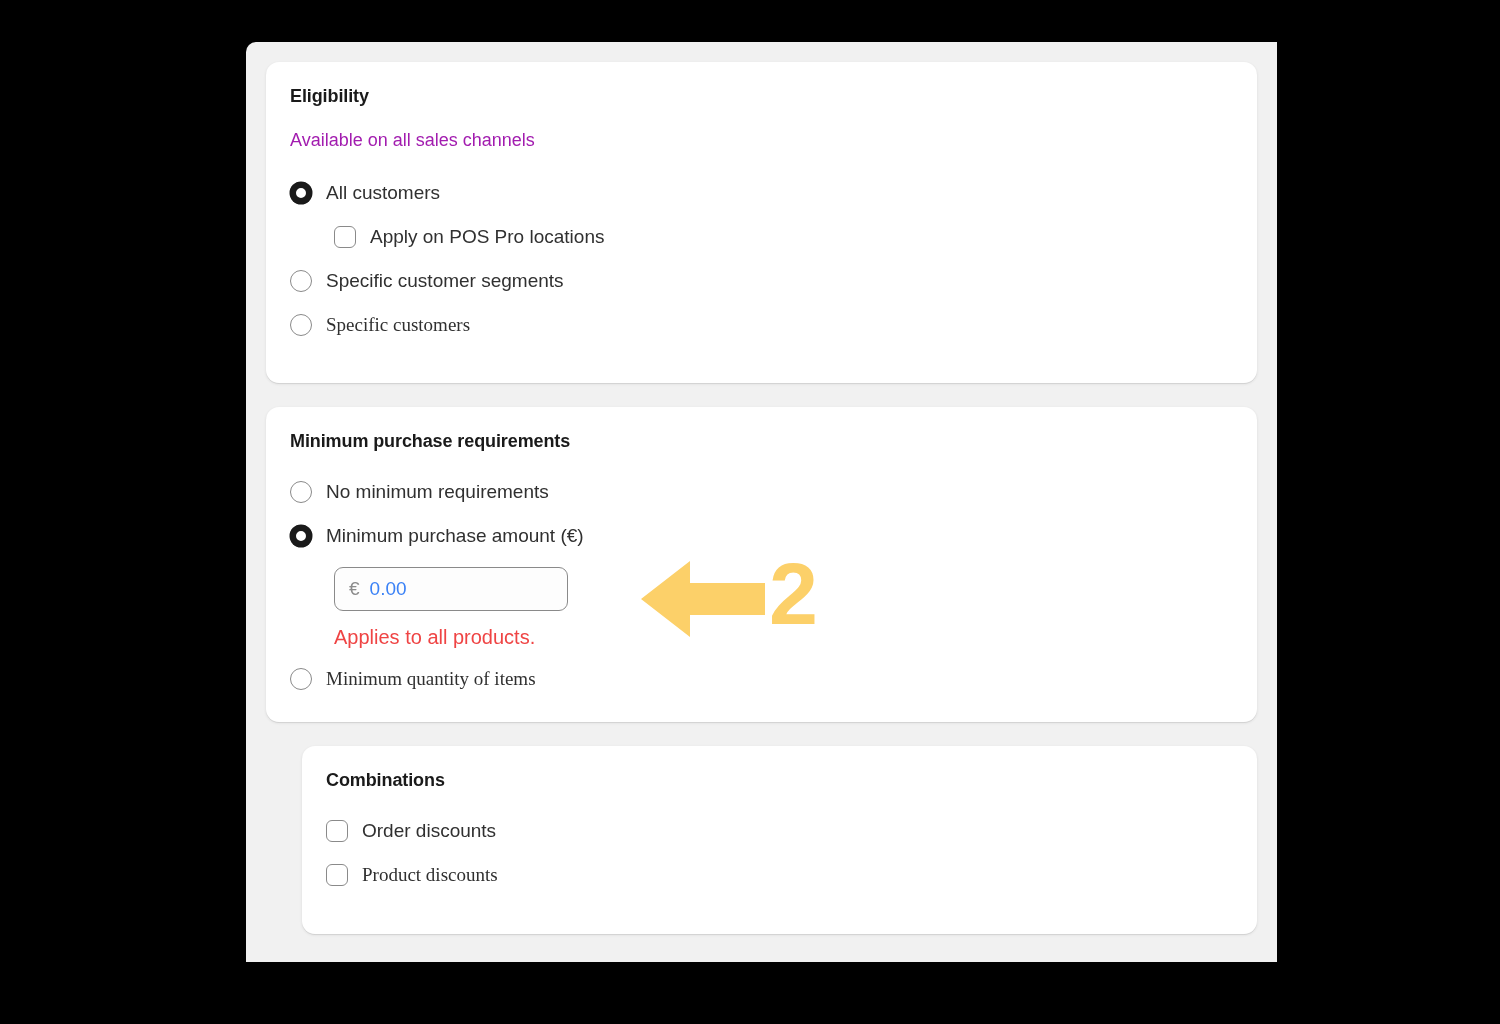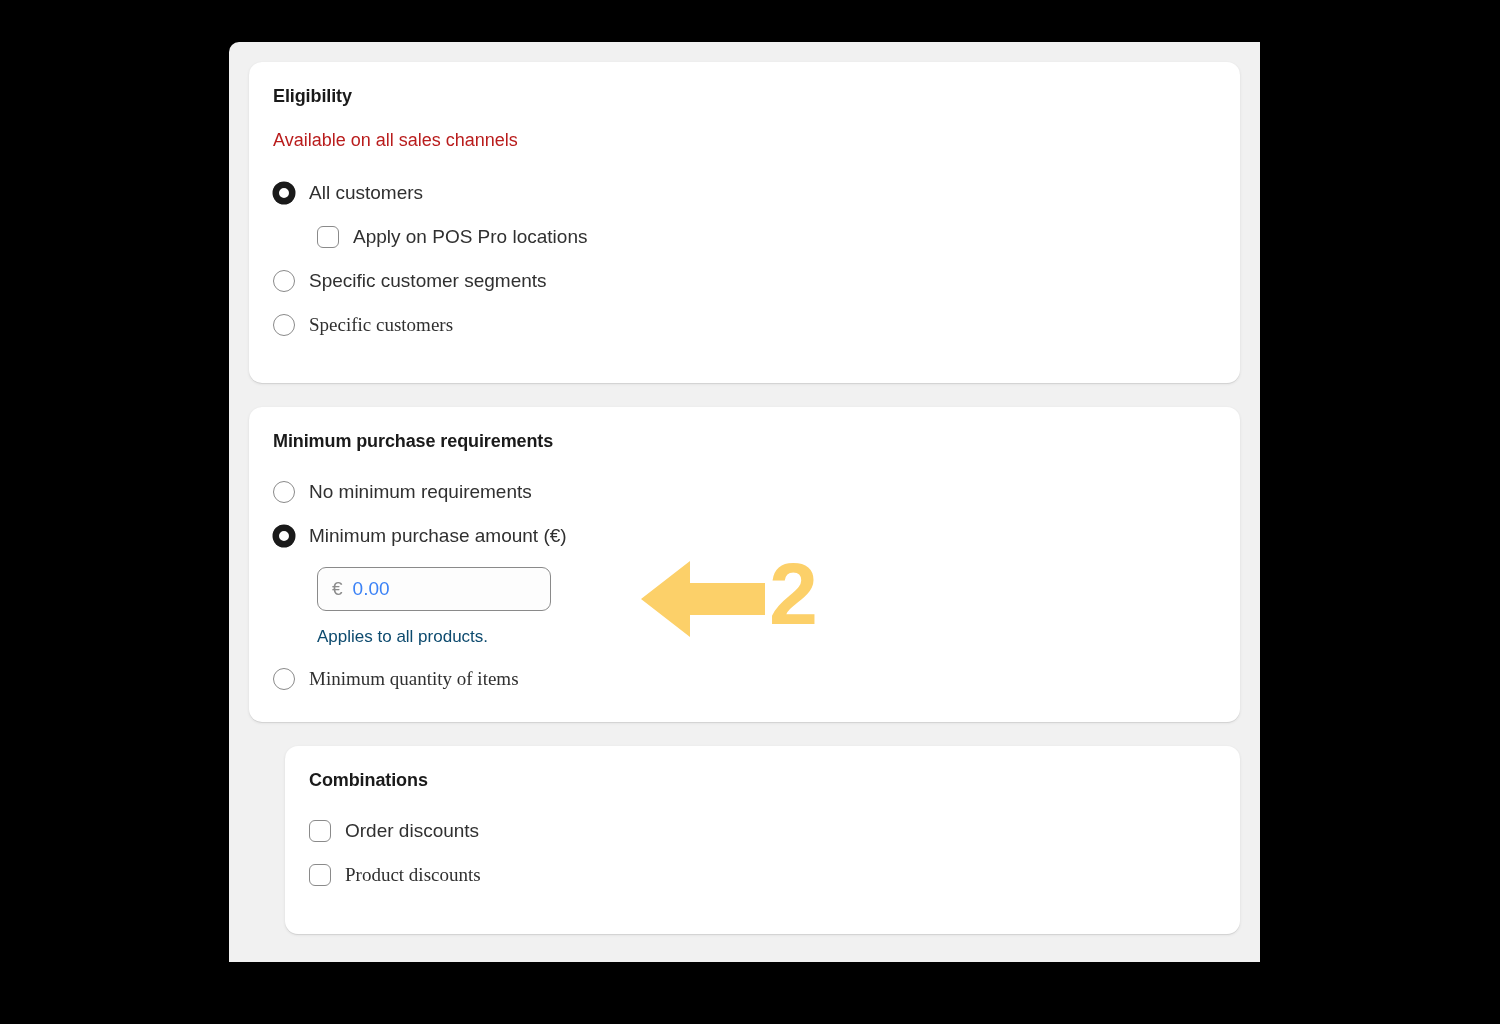--- a/index.html
+++ b/index.html
@@ -11,21 +11,21 @@
     overflow: hidden;
   }
   body {
     font-family: "Liberation Sans", sans-serif;
     -webkit-font-smoothing: antialiased;
   }
 
   
   .app-surface {
     position: absolute;
-    left: 229px;
+    left: 246px;
     top: 42px;
     width: 1031px;
     height: 920px;
     background: #f1f1f1;
     border-radius: 10px 0 0 0;
     box-sizing: border-box;
     padding: 20px;
   }
 
   .card-stack {
@@ -51,21 +51,21 @@
     font-size: 18px;
     font-weight: bold;
     color: #1a1a1a;
     letter-spacing: -0.1px;
     margin: 0 0 0 0;
     line-height: 24px;
   }
   .card-subtitle {
     font-size: 18px;
     font-weight: normal;
-    color: #b91c1c;
+    color: #a21caf;
     line-height: 24px;
     margin-top: 20px;
   }
 
   
   .options { margin-top: 26px; }
   .options.tight { margin-top: 24px; }
 
   .option-row {
     display: flex;
@@ -125,22 +125,22 @@
     display: flex;
     align-items: center;
     padding: 0 14px;
     font-size: 19px;
     color: #8c8c8c;
     cursor: text;
   }
   .amount-currency { margin-right: 10px; }
   .amount-value { color: #3b82f6; }
   .amount-help {
-    font-size: 17px;
-    color: #0c4a6e;
+    font-size: 20px;
+    color: #ef4444;
     line-height: 22px;
     margin-top: 15px;
   }
 
   
   .annotation-arrow {
     position: absolute;
     left: 641px;
     top: 561px;
     width: 124px;

